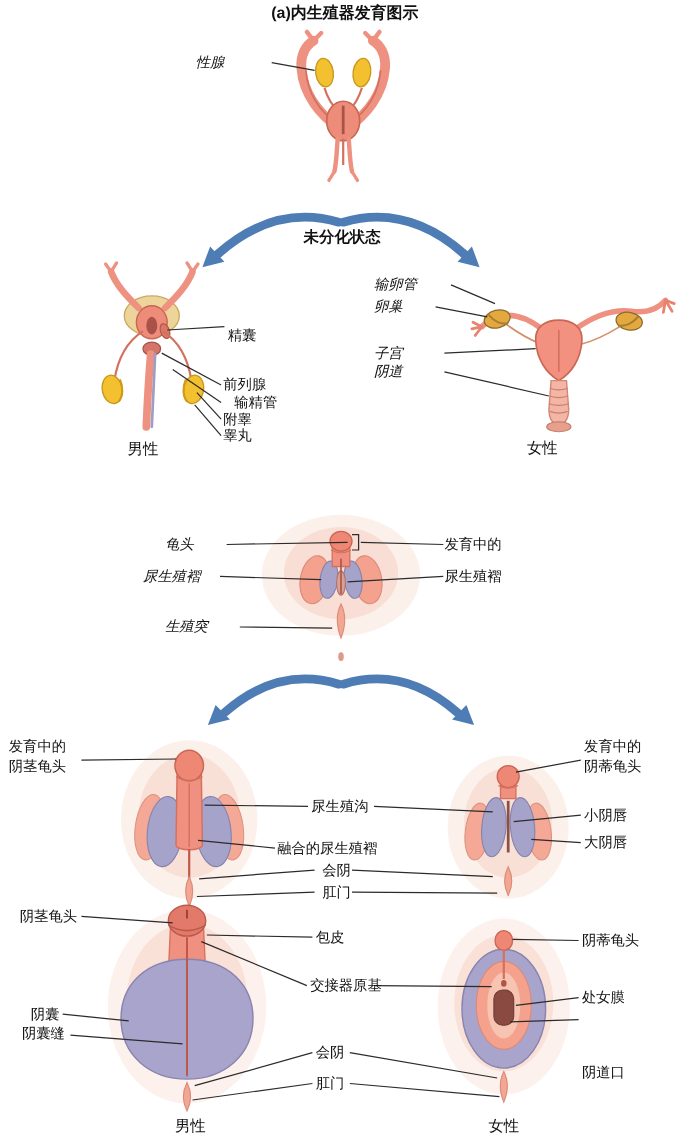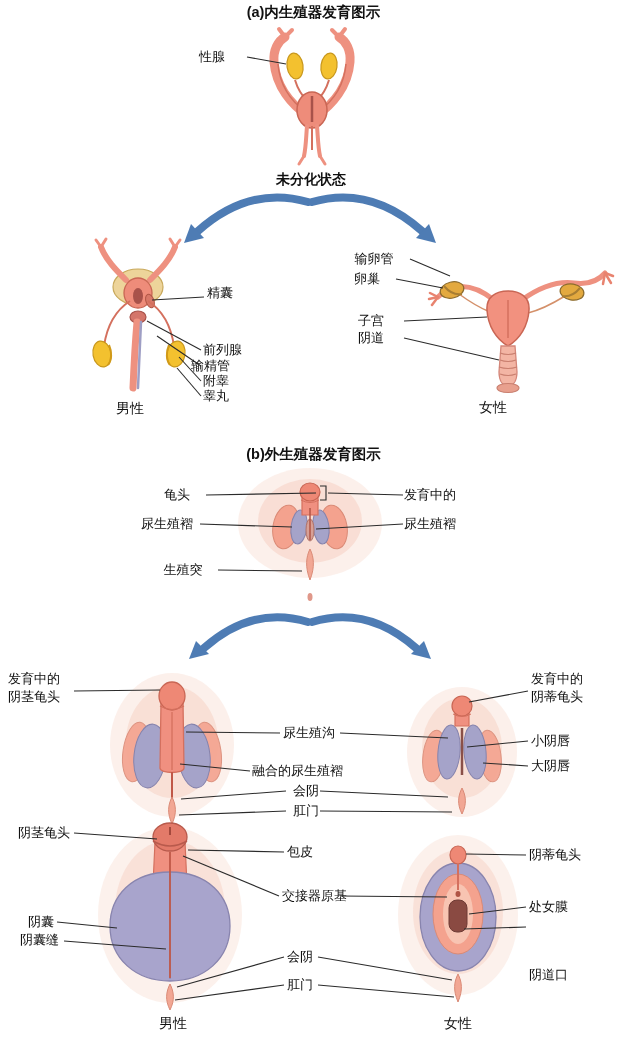--- a/index.html
+++ b/index.html
@@ -3,23 +3,23 @@
 <meta charset="utf-8">
 <style>
   * { margin:0; padding:0; box-sizing:border-box; }
   html,body { background:#ffffff; }
   body { font-family:"Liberation Sans","DejaVu Sans",sans-serif; color:#111; }
   .canvas { position:relative; width:627px; height:1039px; background:#fff; overflow:hidden;border-radius:26px; }
   .art { position:absolute; left:0; top:0; width:627px; height:1039px; }
   .lbl { position:absolute; font-size:13px; line-height:1.15; color:#111; white-space:nowrap; }
   .ttl { font-size:14.5px; font-weight:bold; }
   .cap { font-size:14px; font-weight:normal; }
-  .bold { font-weight:bold; }
+  .bold { font-weight:bold;margin-top:36px; }
   .ctr { text-align:center; }
-  .r { text-align:center; }
+  .r { text-align:left;font-style:italic; }
 </style>
 </head>
 <body>
 
 <div class="canvas">
 
   <svg class="art" viewBox="0 0 627 1039" xmlns="http://www.w3.org/2000/svg">
 
     <g>
       <path d="M 308 116 C 292 105, 276 87, 274 62 C 273 50, 278 41, 285 37" fill="none" stroke="#EE9180" stroke-width="9" stroke-linecap="round"></path>
@@ -219,34 +219,33 @@
       <path d="M 526 855 L 466 854"></path>
       <path d="M 526 907 L 469 914"></path>
       <path d="M 526 927 L 464 929"></path>
     </g>
   </svg>
 
   <div class="lbl ttl ctr" style="left:0;top:4px;width:627px">(a)内生殖器发育图示</div>
   <div class="lbl r" style="left:178px;top:50px;width:68px">性腺</div>
   <div class="lbl bold ctr" style="left:231px;top:171px;width:160px;font-size:14px">未分化状态</div>
 
-  <div class="lbl" style="left:207px;top:286px">精囊</div>
+  <div class="lbl" style="left:207px;top:298px">精囊</div>
   <div class="lbl" style="left:203px;top:343px">前列腺</div>
-  <div class="lbl" style="left:191px;top:359px">输精管</div>
+  <div class="lbl" style="left:213px;top:359px">输精管</div>
   <div class="lbl" style="left:203px;top:374px">附睾</div>
   <div class="lbl" style="left:203px;top:389px">睾丸</div>
   <div class="lbl cap ctr" style="left:100px;top:400px;width:60px">男性</div>
 
   <div class="lbl r" style="left:340px;top:252px;width:68px">输卵管</div>
   <div class="lbl r" style="left:340px;top:272px;width:54px">卵巢</div>
   <div class="lbl r" style="left:340px;top:314px;width:62px">子宫</div>
   <div class="lbl r" style="left:340px;top:331px;width:62px">阴道</div>
   <div class="lbl cap ctr" style="left:463px;top:399px;width:60px">女性</div>
 
-  <div class="lbl ttl ctr" style="left:0;top:446px;width:627px">(b)外生殖器发育图示</div>
 
   <div class="lbl r" style="left:150px;top:488px;width:54px">龟头</div>
   <div class="lbl" style="left:404px;top:488px">发育中的</div>
   <div class="lbl r" style="left:130px;top:517px;width:74px">尿生殖褶</div>
   <div class="lbl" style="left:404px;top:517px">尿生殖褶</div>
   <div class="lbl r" style="left:150px;top:563px;width:66px">生殖突</div>
 
   <div class="lbl" style="left:8px;top:672px">发育中的</div>
   <div class="lbl" style="left:8px;top:690px">阴茎龟头</div>
   <div class="lbl" style="left:283px;top:726px">尿生殖沟</div>

